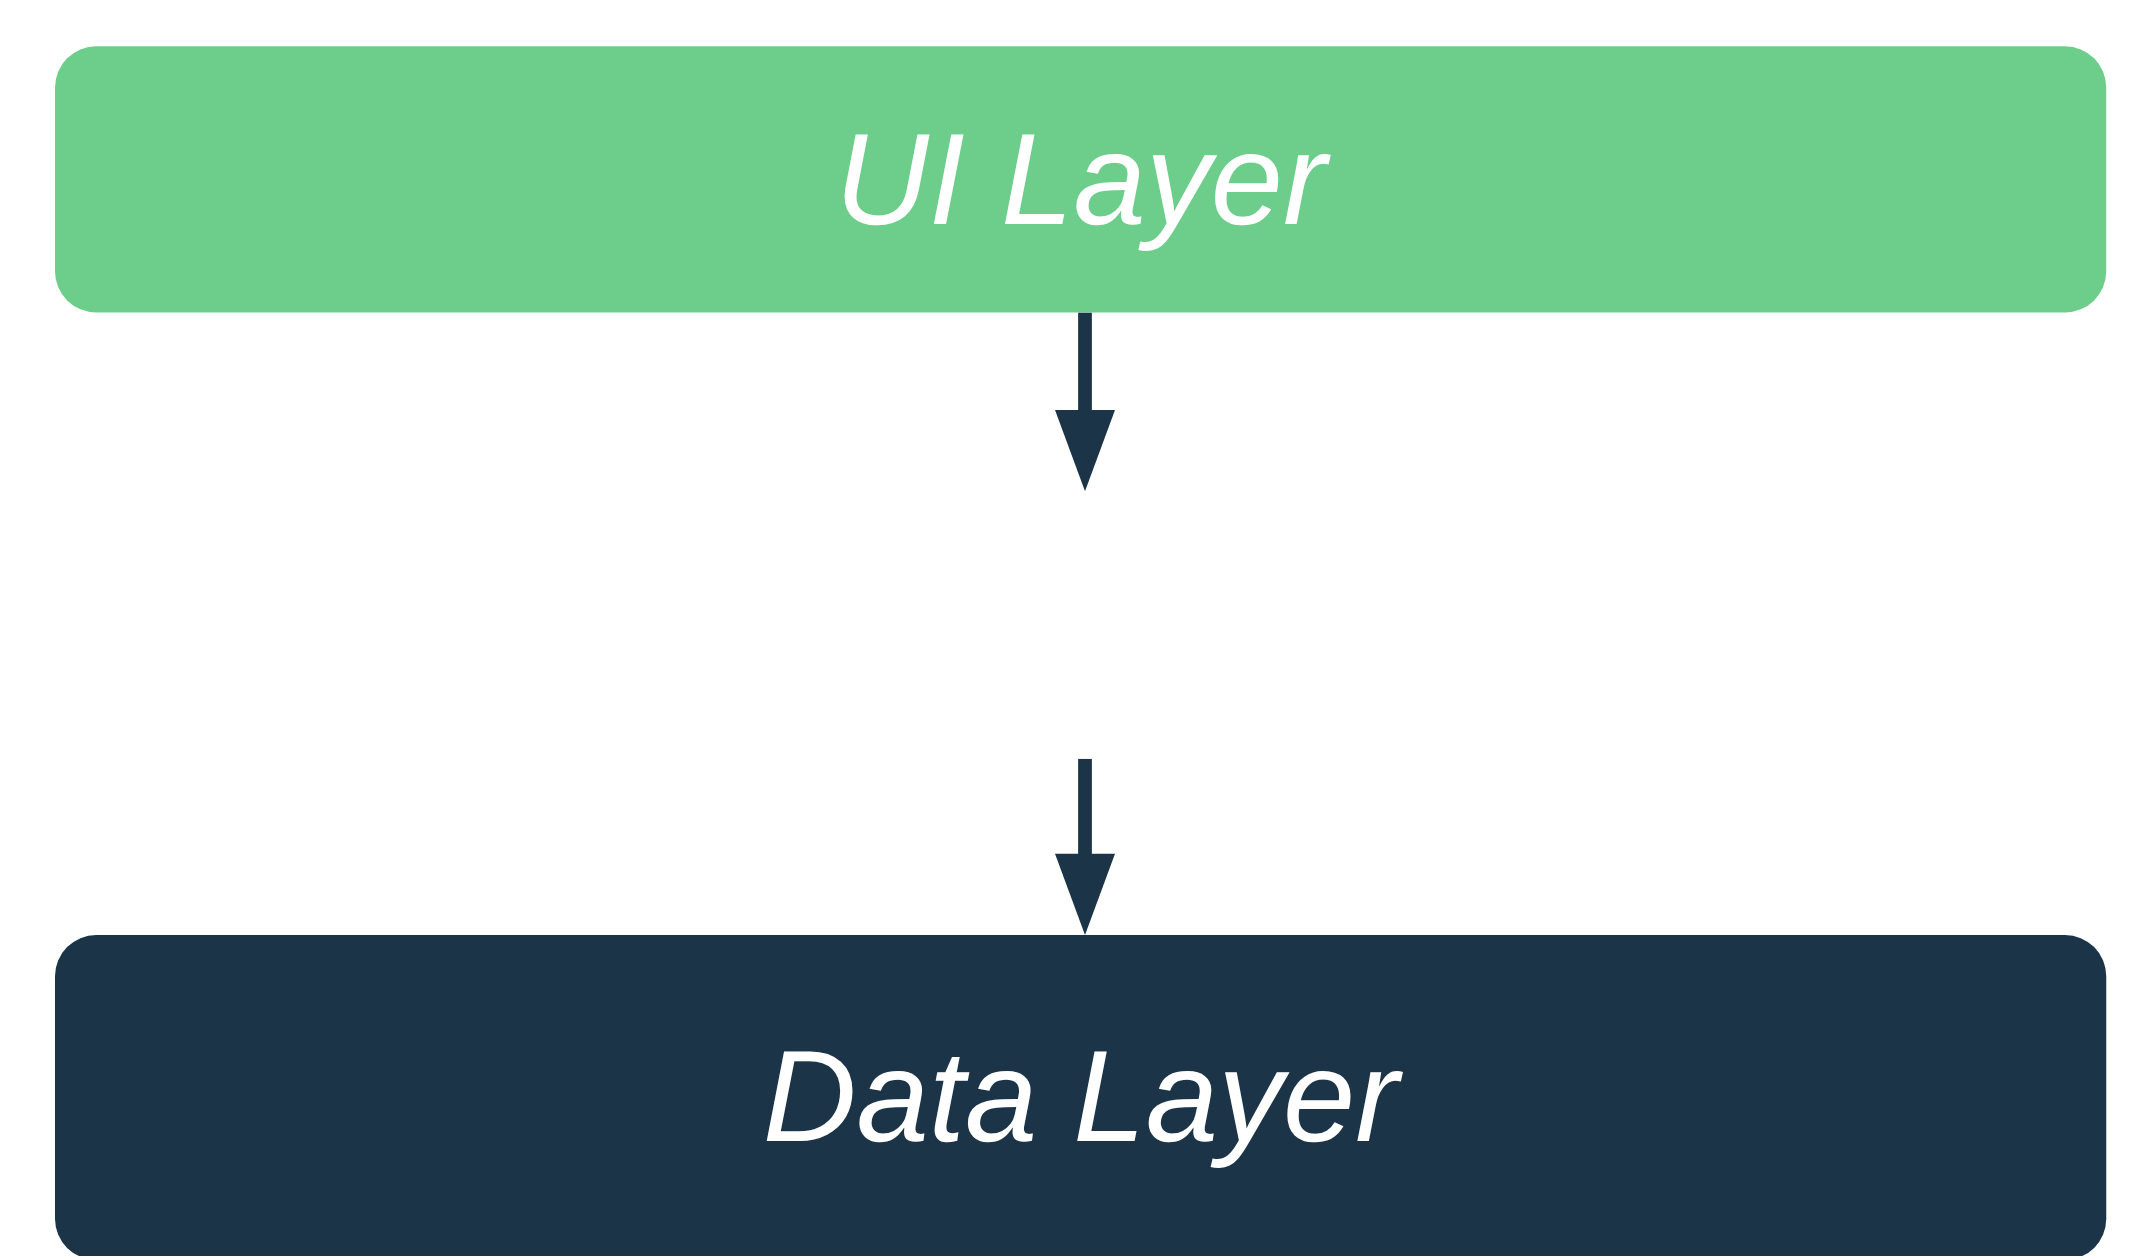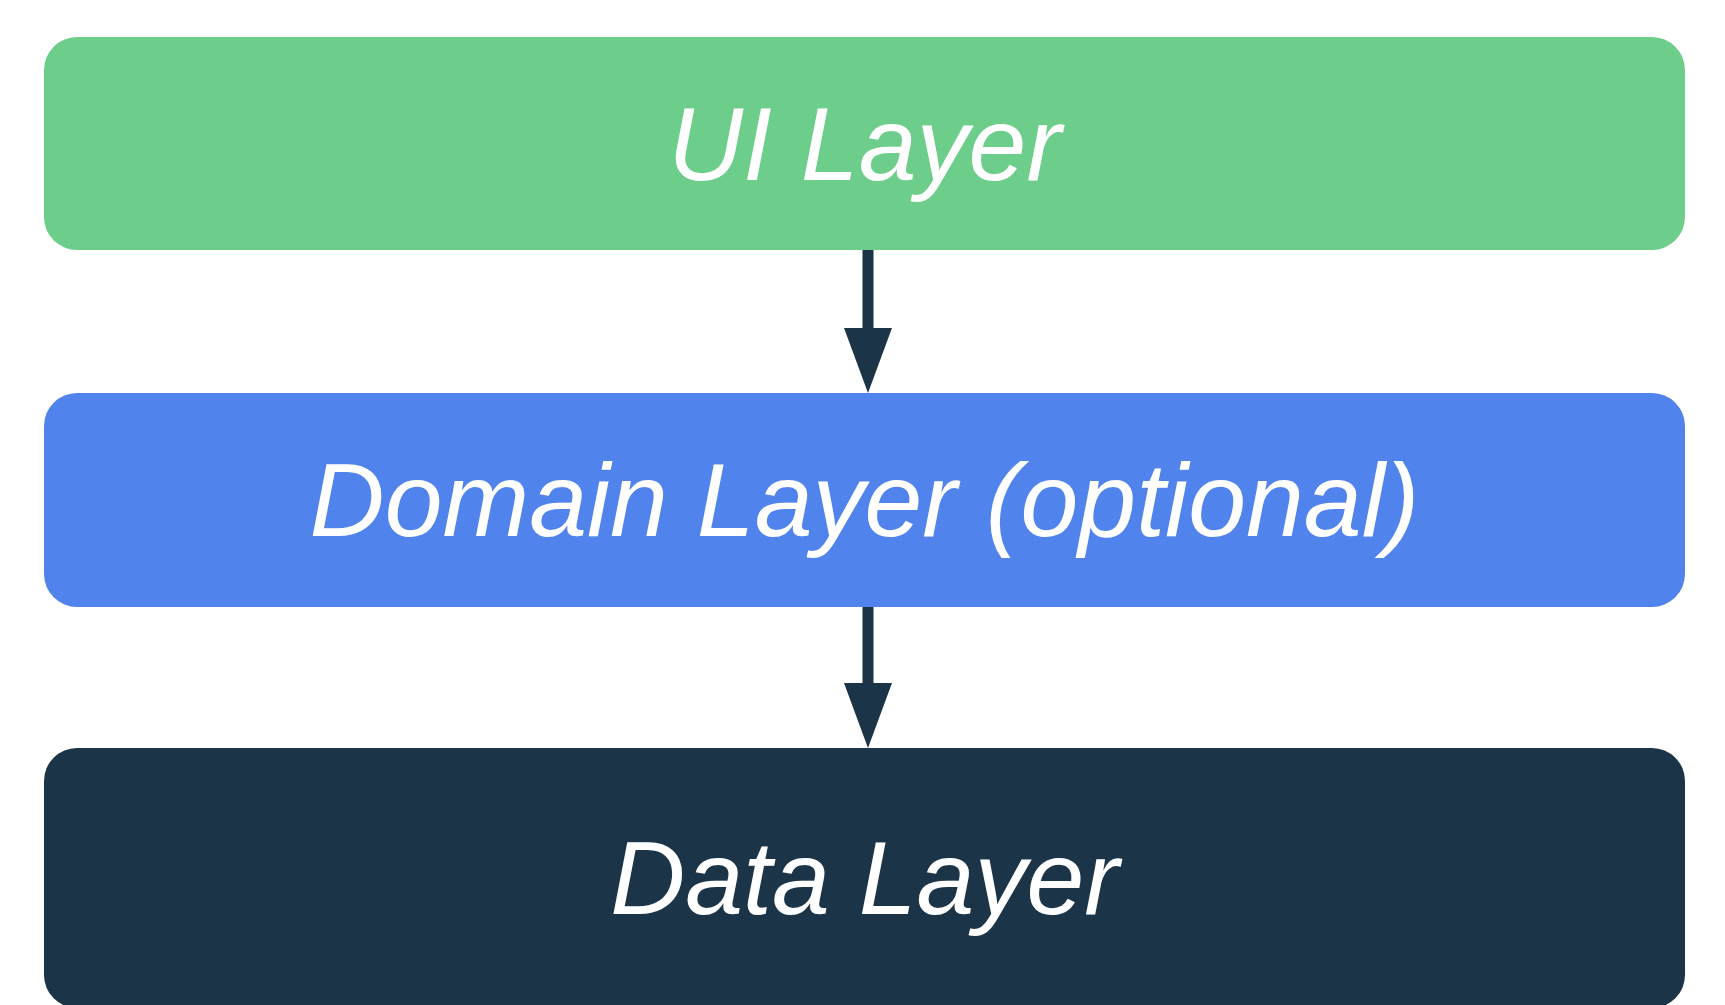--- a/index.html
+++ b/index.html
@@ -52,23 +52,20 @@
 
   <div class="layer layer-ui" style="background: rgb(109, 206, 139);">
     <span class="layer-label">UI Layer</span>
   </div>
 
   <svg class="arrow arrow-1" width="50" height="143" viewBox="0 0 50 143">
     <rect x="19.5" y="0" width="11" height="82" fill="#1C3447"></rect>
     <polygon points="1,78 49,78 25,143" fill="#1C3447"></polygon>
   </svg>
 
-  <div class="layer layer-domain" style="background: rgb(80, 131, 235);">
-    <span class="layer-label">Domain Layer (optional)</span>
-  </div>
 
   <svg class="arrow arrow-2" width="50" height="141" viewBox="0 0 50 141">
     <rect x="19.5" y="0" width="11" height="80" fill="#1C3447"></rect>
     <polygon points="1,76 49,76 25,141" fill="#1C3447"></polygon>
   </svg>
 
   <div class="layer layer-data" style="background: rgb(28, 52, 71);">
     <span class="layer-label">Data Layer</span>
   </div>
 

